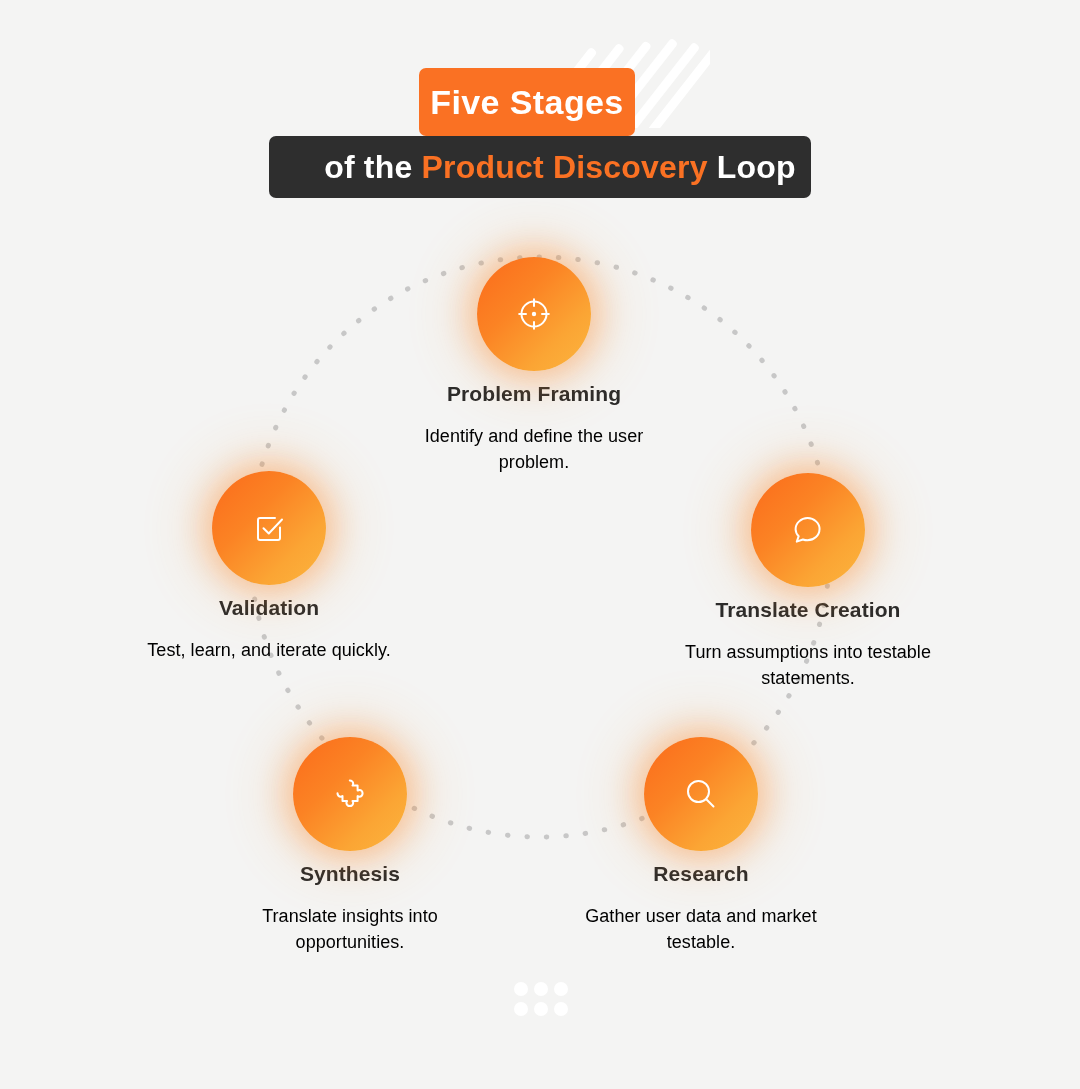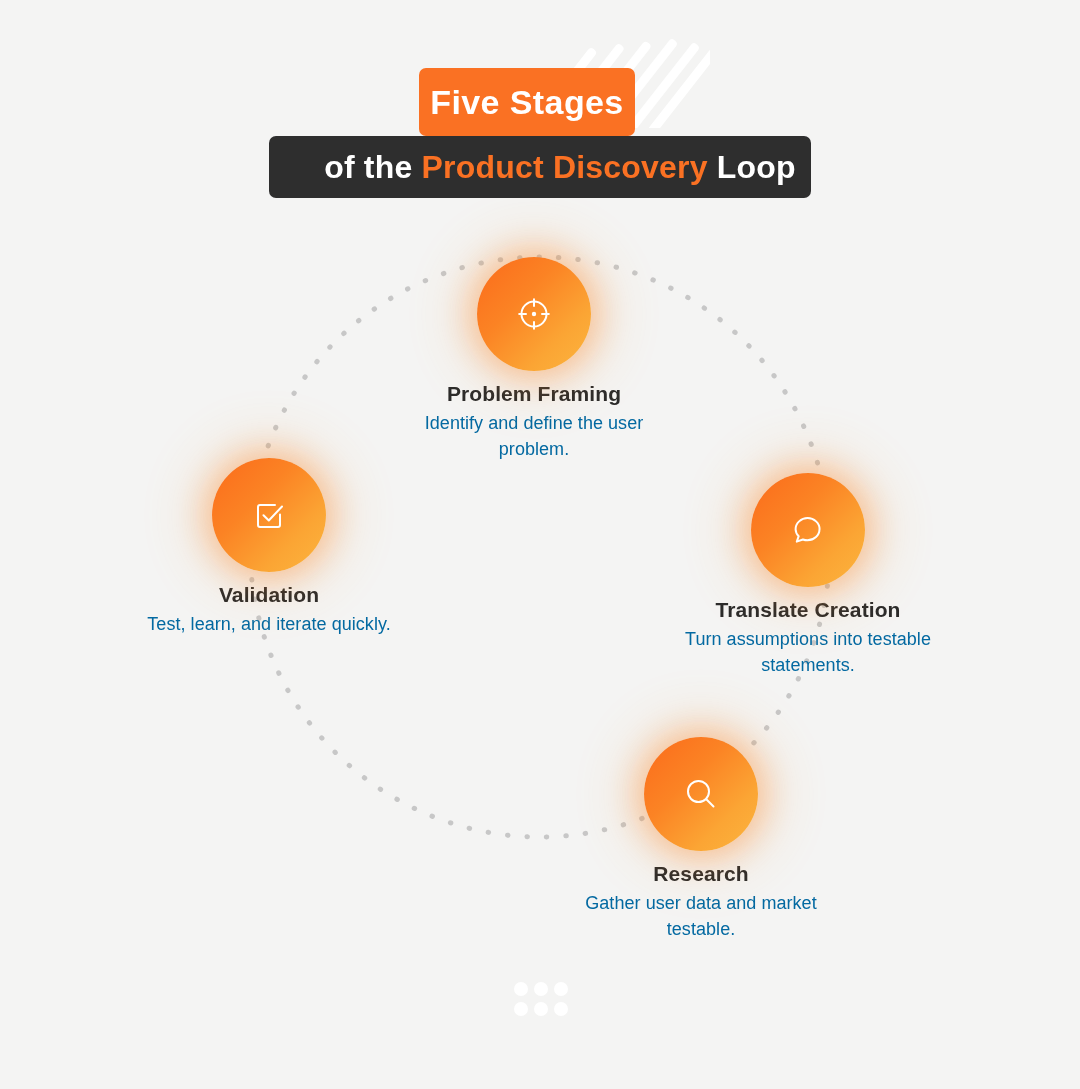--- a/index.html
+++ b/index.html
@@ -143,34 +143,34 @@
 
   .node-title {
     margin-top: 10px;
     font-size: 21px;
     font-weight: 700;
     color: #2B2B2B;
     line-height: 1.2;
     letter-spacing: 0.1px;
   }
   .node-desc {
-    margin-top: 5px;
+    margin-top: 18px;
     font-size: 18px;
     font-weight: 400;
-    color: #0369a1;
+    color: #000000;
     line-height: 1.42;
     letter-spacing: 0.05px;
   }
 
   
   #node-problem   { left: 534px; top: 27px; }
   #node-hypothesis{ left: 808px; top: 243px; }
   #node-research  { left: 701px; top: 507px; }
   #node-synthesis { left: 350px; top: 507px; }
-  #node-validation{ left: 269px; top: 228px; }
+  #node-validation{ left: 269px; top: 241px; }
 
   
   .dot-grid {
     position: absolute;
     left: 514px;
     top: 982px;
     width: 54px;
     height: 40px;
     display: grid;
     grid-template-columns: repeat(3, 14px);
@@ -252,20 +252,31 @@
           <svg width="38" height="38" viewBox="0 0 38 38" fill="none" stroke="#FFFFFF" stroke-width="2" stroke-linecap="round">
             <circle cx="16.5" cy="16.5" r="10.5"></circle>
             <line x1="24.3" y1="24.3" x2="31.5" y2="31.5"></line>
           </svg>
         </span>
       </div>
       <div class="node-title">Research</div>
       <div class="node-desc">Gather user data and market testable.</div>
     </div>
 
+    <div class="node" id="node-synthesis">
+      <div class="node-circle">
+        <span>
+          <svg width="40" height="40" viewBox="0 0 40 40" fill="none" stroke="#FFFFFF" stroke-width="2" stroke-linejoin="round" stroke-linecap="round">
+            <path d="M16.6 6.5c1.9 0 3.4 1.4 3.4 3.1c0 .7-.3 1.4-.7 1.9h5.1v5.1c.5-.4 1.2-.7 1.9-.7c1.7 0 3.1 1.5 3.1 3.4s-1.4 3.4-3.1 3.4c-.7 0-1.4-.3-1.9-.7v5.1h-5.1c.4.5.7 1.2.7 1.9c0 1.7-1.5 3.1-3.4 3.1s-3.4-1.4-3.4-3.1c0-.7.3-1.4.7-1.9H9.3v-5.1c-.5.4-1.2.7-1.9.7c-1.7 0-3.1-1.5-3.1-3.4" transform="translate(3.2,0)"></path>
+          </svg>
+        </span>
+      </div>
+      <div class="node-title">Synthesis</div>
+      <div class="node-desc">Translate insights into opportunities.</div>
+    </div>
 
     <div class="node" id="node-validation">
       <div class="node-circle">
         <span>
           <svg width="38" height="38" viewBox="0 0 38 38" fill="none" stroke="#FFFFFF" stroke-width="2" stroke-linecap="round" stroke-linejoin="round">
             <path d="M30 18.5V29a2 2 0 0 1-2 2H10a2 2 0 0 1-2-2V11a2 2 0 0 1 2-2h15"></path>
             <path d="M13.5 19.2l5.3 5.3L32 10.5"></path>
           </svg>
         </span>
       </div>

